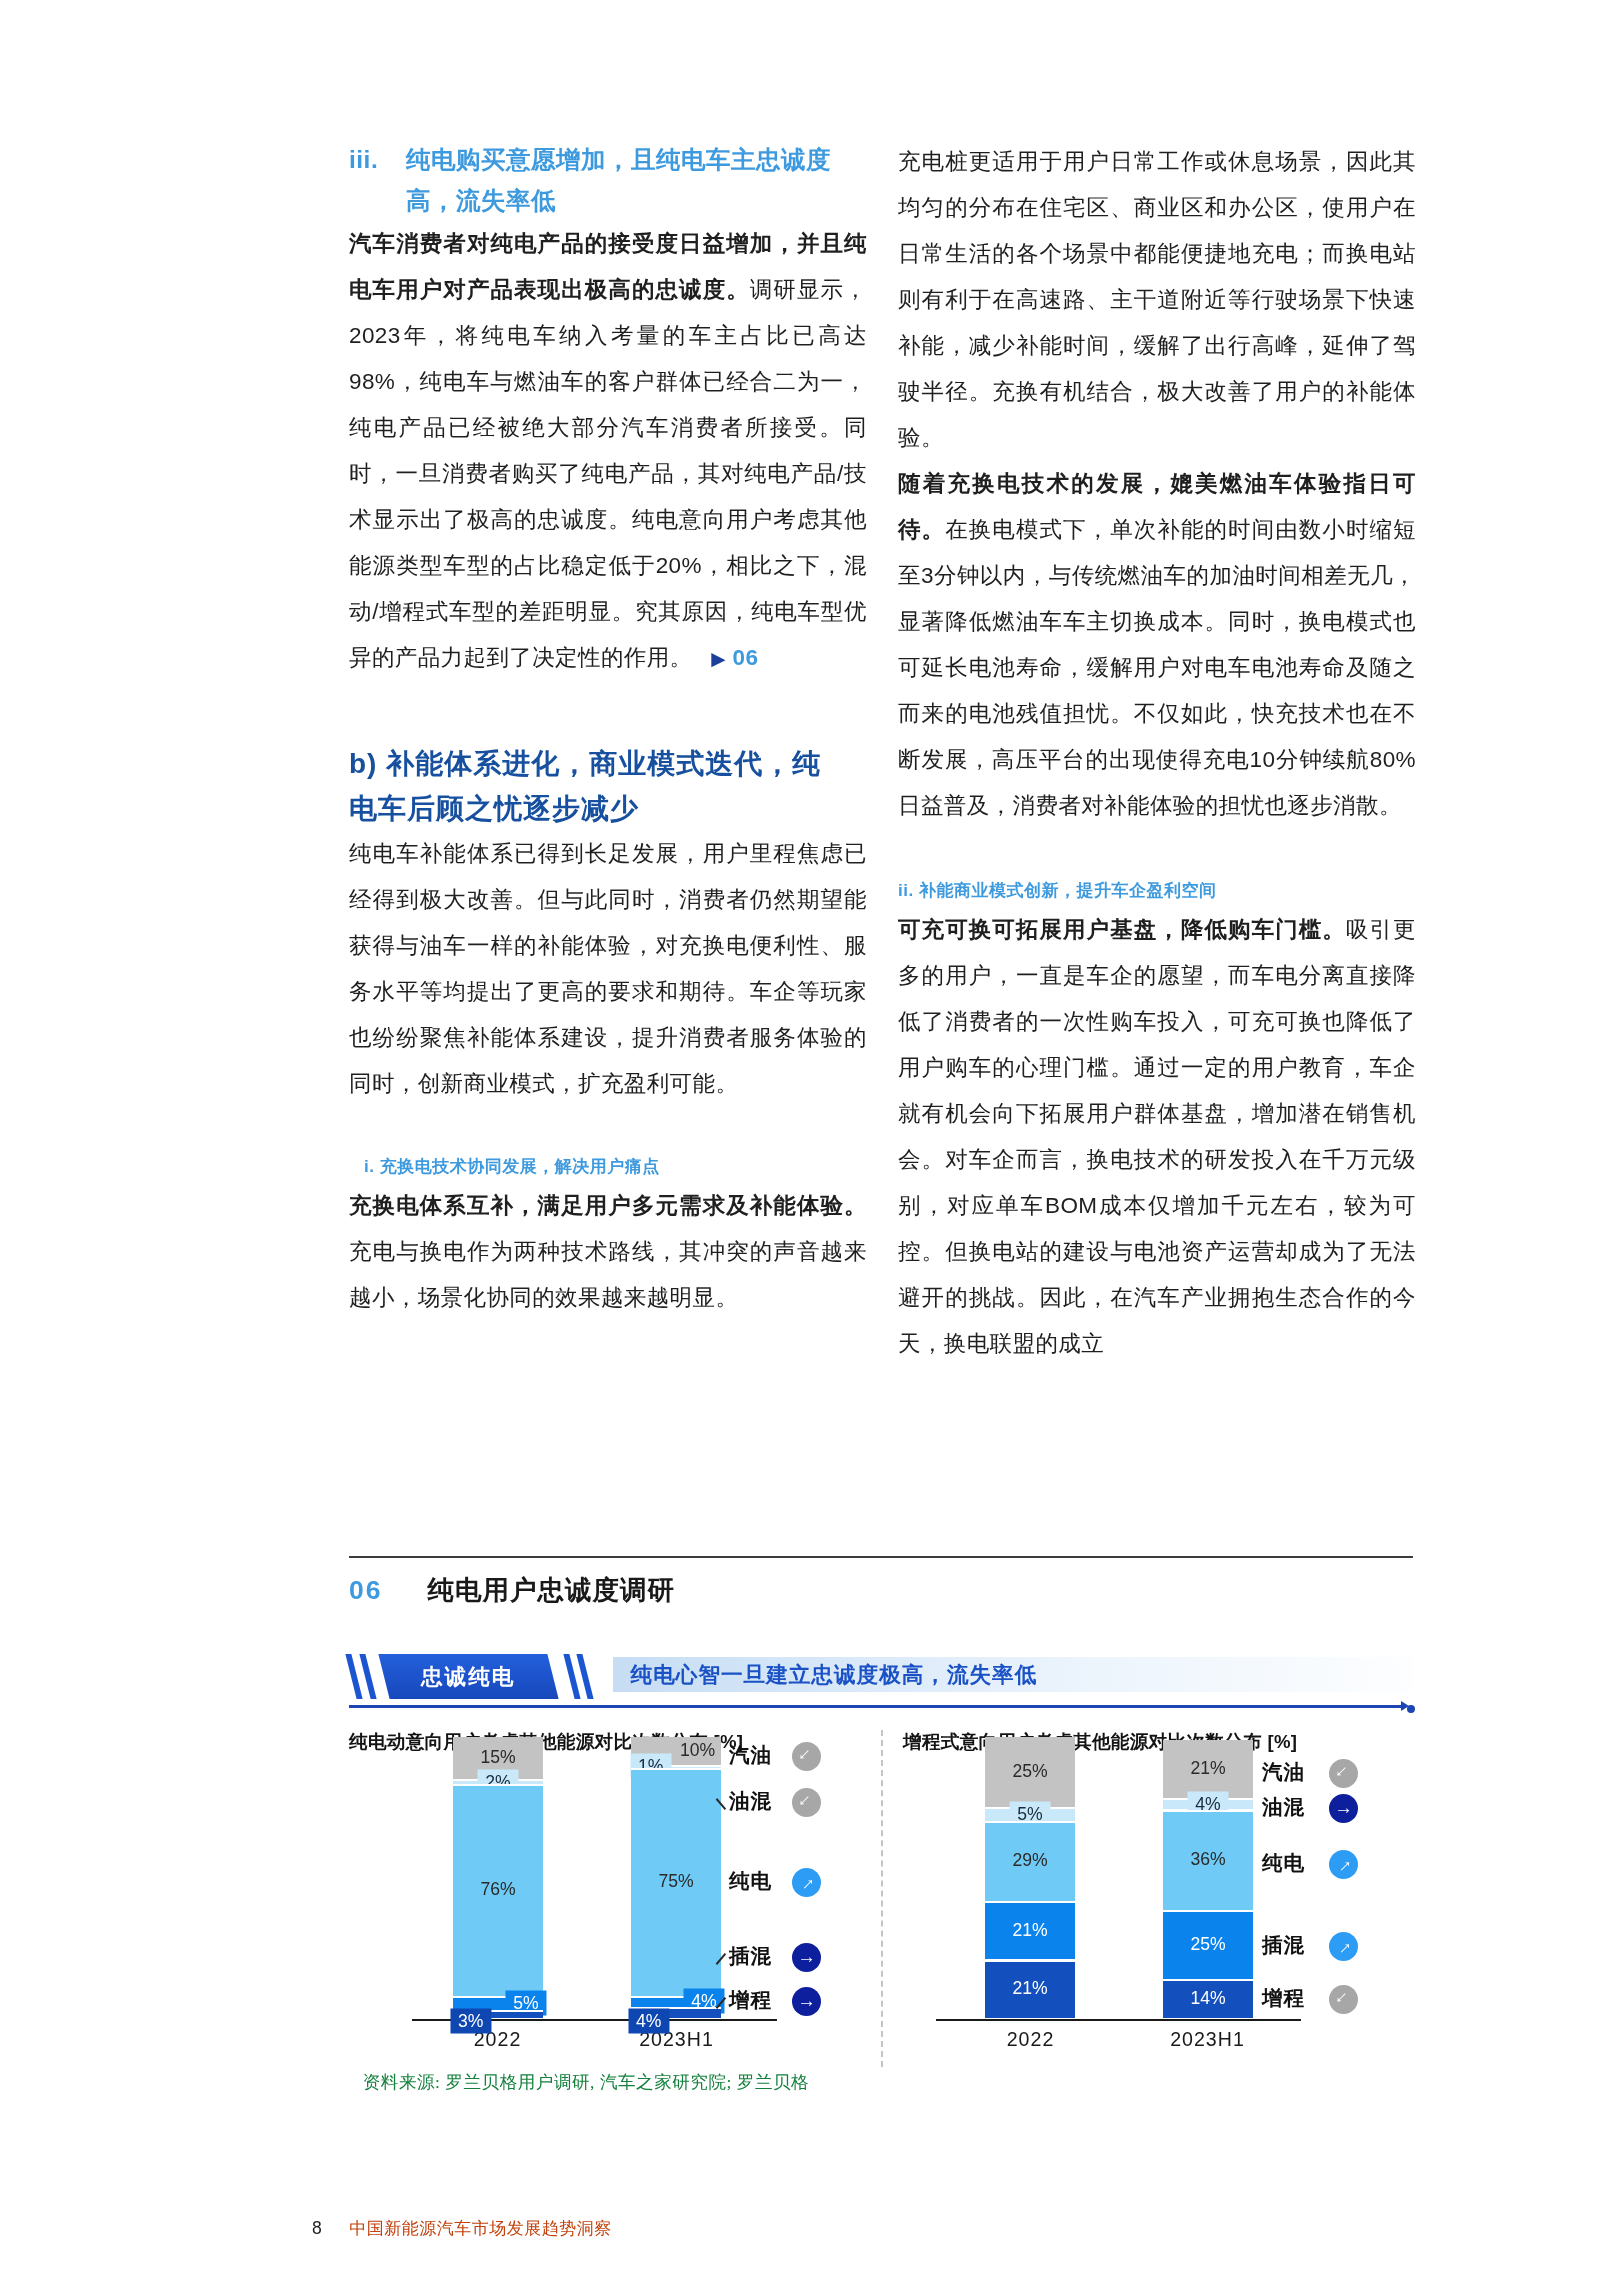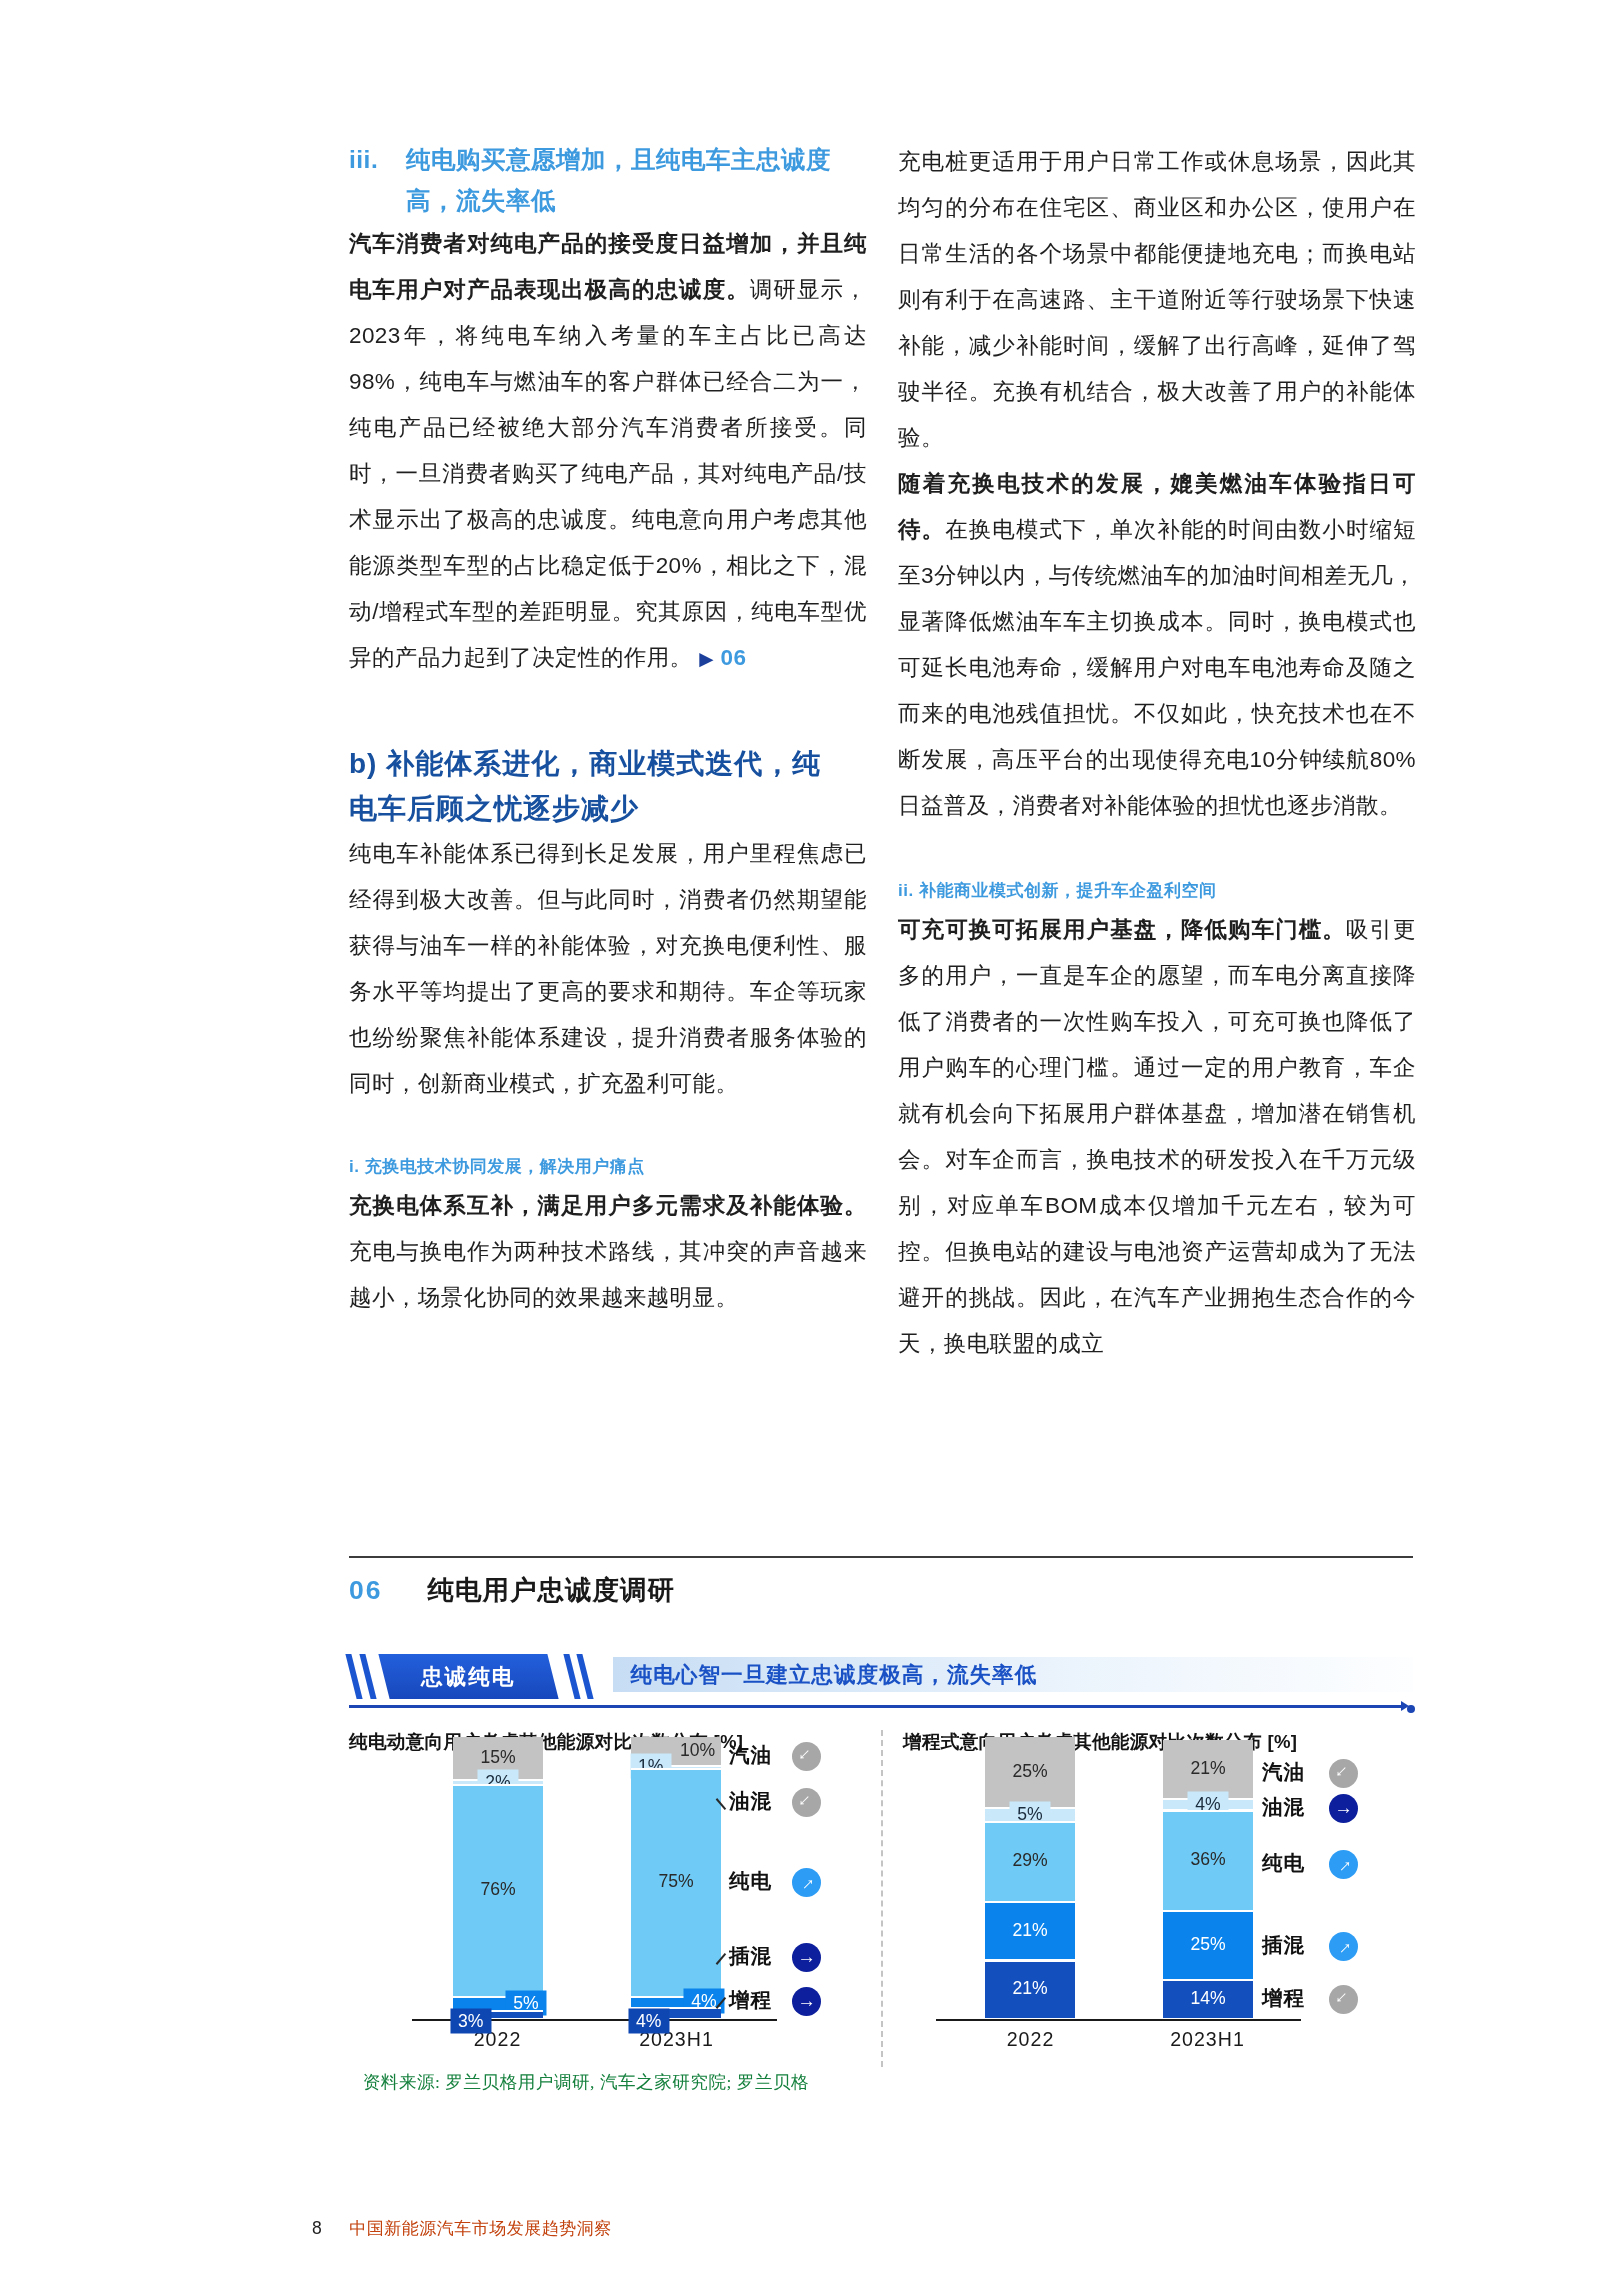--- a/index.html
+++ b/index.html
@@ -8,23 +8,23 @@
   
   .col{position:absolute;top:139px;width:518px;}
   .col-left{left:349px;}
   .col-right{left:898px;}
   p.body{font-size:22.5px;line-height:46px;text-align:justify;color:#1F1F1F;margin:0;letter-spacing:0.4px;}
   .b{font-weight:700;}
   .h-iii{display:flex;color:#3E9ADF;font-weight:700;font-size:24.5px;line-height:41px;letter-spacing:0.5px;margin:0;}
   .h-iii .mk{width:57px;flex:none;}
   .h-b{color:#17509E;font-weight:700;font-size:28px;line-height:45px;width:495px;letter-spacing:1px;margin:59px 0 0 0;}
   .h-sub{color:#3E9ADF;font-weight:700;font-size:17px;line-height:33px;letter-spacing:0.5px;margin:0;}
-  .mt-68{margin-top:67px;} .mt-40{margin-top:39px;} .mt-44{margin-top:43px;}
+  .mt-68{margin-top:67px;} .mt-40{margin-top:39px;} .mt-44{margin-top:43px;margin-left:15px;}
   .mt-86{margin-top:84px;} .mt-46{margin-top:45px;} .mt-36{margin-top:35px;}
-  .ref{white-space:nowrap;}
+  .ref{white-space:nowrap;margin-left:12px;}
   .ref-arrow{color:#1B3F9B;font-size:18.6px;}
   .ref-num{color:#3E9ADF;font-weight:700;}
   
   .figure{position:absolute;left:349px;top:1556px;width:1064px;height:588px;}
   .fig-rule{position:absolute;left:0;top:0;width:1064px;height:2px;background:#3C3C3C;}
   .fig-head{position:absolute;left:0;top:15.7px;display:flex;align-items:baseline;}
   .fig-num{color:#3E9ADF;font-weight:700;font-size:26.5px;letter-spacing:2px;}
   .fig-title{color:#191919;font-weight:700;font-size:26.5px;margin-left:45px;letter-spacing:1px;}
   .banner{position:absolute;left:0;top:98px;width:1064px;height:45px;}
   .slash{position:absolute;top:0;height:45px;width:5.9px;background:#1B55D0;transform:skewX(14deg);}

